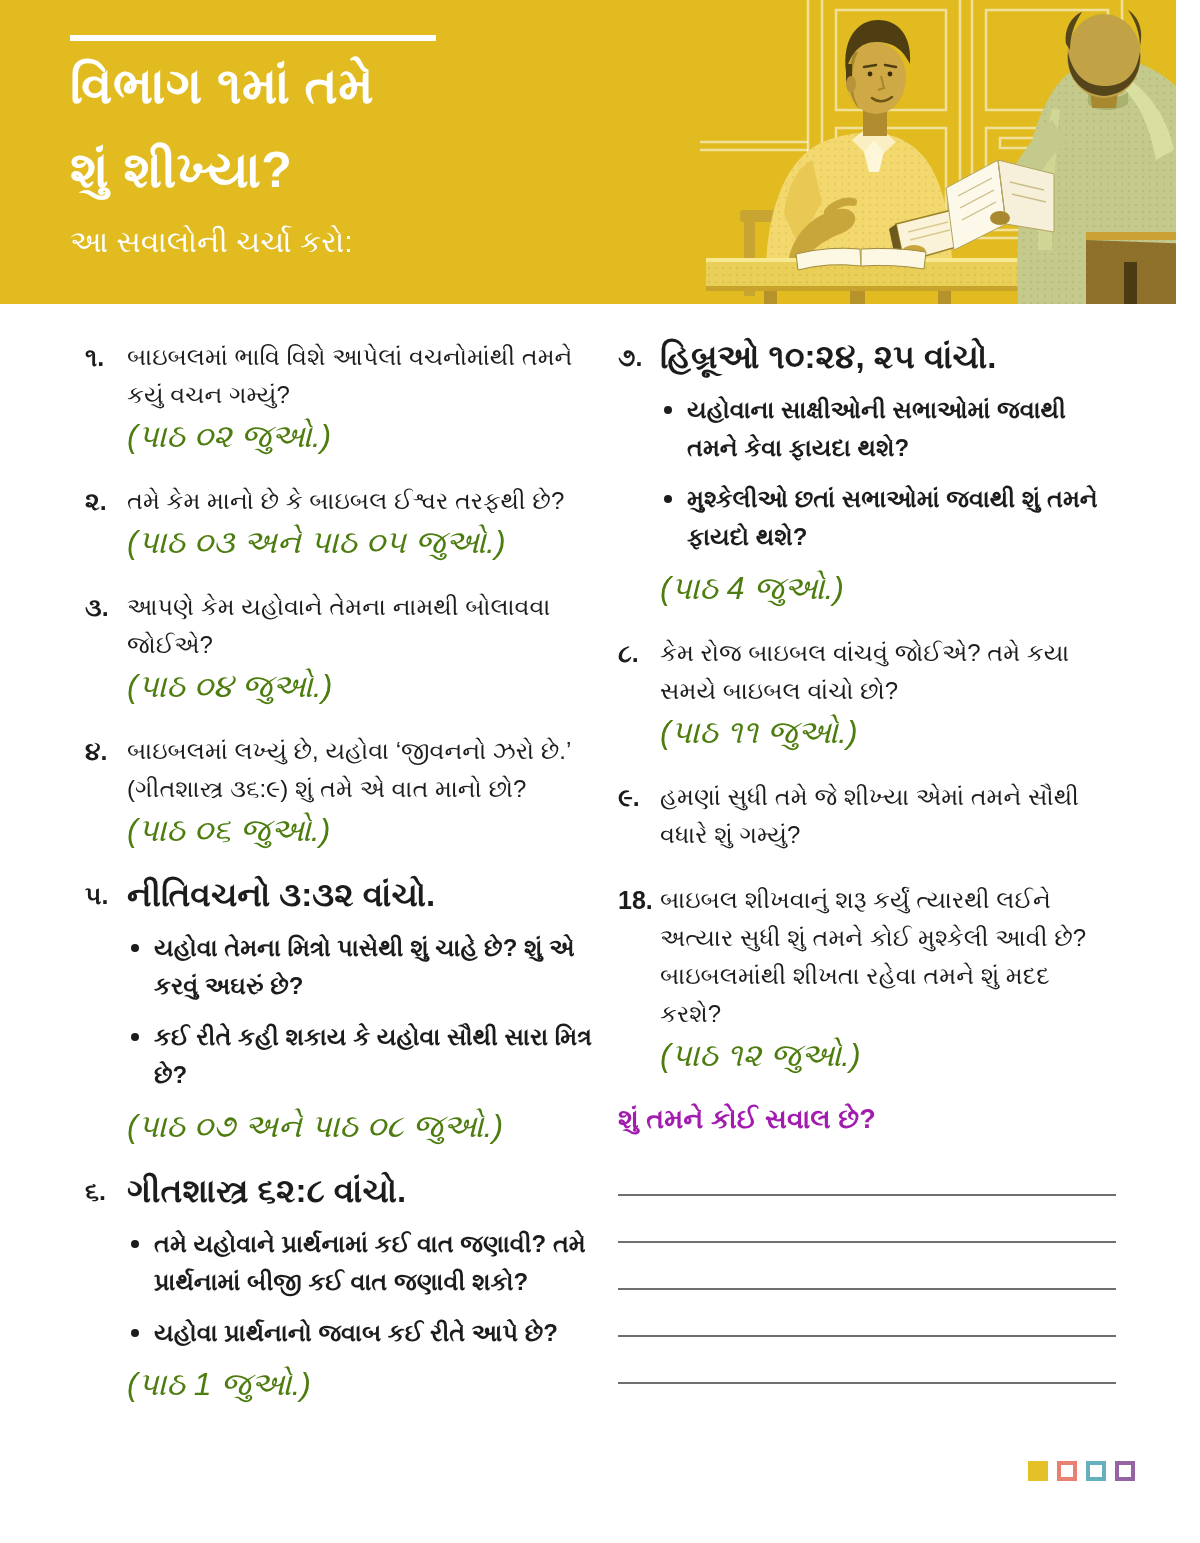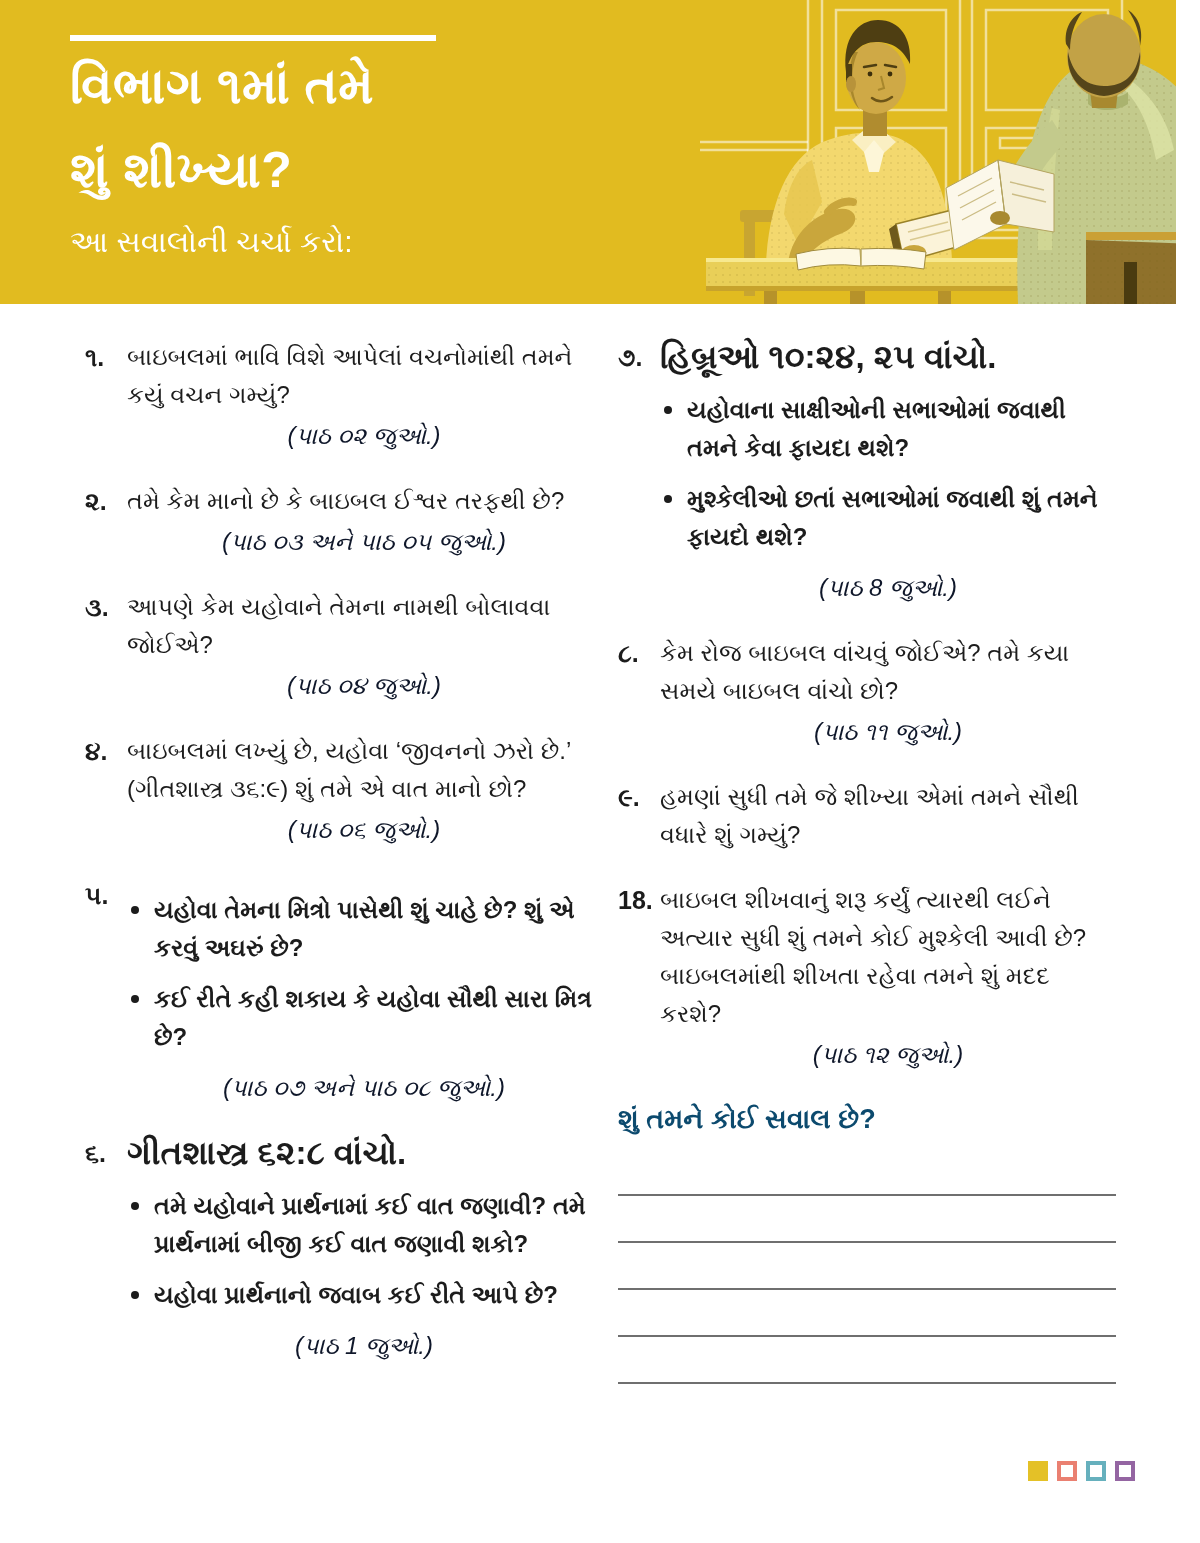--- a/index.html
+++ b/index.html
@@ -31,33 +31,33 @@
   .col-right { left:618px; width:498px; }
 
   .q { display:flex; margin-bottom:27px; }
   .q-num {
     flex:0 0 42px; font-weight:700; font-size:25px; line-height:38px; color:#1c1c1c;
   }
   .q-body { flex:1; font-size:24px; line-height:38px; color:#1c1c1c; }
   .q-text { }
   .q.head-bold .q-text { font-weight:700; font-size:33px; }
   .q-ref {
-    color:#0f172a; font-style:italic; font-size:24px; line-height:38px; margin-top:3px;text-align:center;
+    color:#4d7c0f; font-style:italic; font-size:32px; line-height:38px; margin-top:3px;
   }
   .q-ref:empty { display:none; }
 
   .bullets { list-style:none; margin:15px 0 2px 0; padding:0;font-weight:bold; }
   .bullets li { position:relative; padding-left:27px; margin-bottom:13px; font-size:24px; line-height:38px; }
   .bullets li::before {
     content:""; position:absolute; left:4px; top:15px;
     width:8px; height:8px; border-radius:50%; background:#1c1c1c;
   }
 
   
-  .answer-heading { font-size:27px; font-weight:700; color:#0c4a6e; margin:24px 0 12px 0; line-height:36px; }
+  .answer-heading { font-size:27px; font-weight:700; color:#a21caf; margin:24px 0 12px 0; line-height:36px; }
   .answer-lines { }
   .ans-line { height:45px; border-bottom:2px solid #6f6f6f; }
 
   
   .footer-squares { position:absolute; left:1028px; top:1461px; display:flex; gap:9px; }
   .sq { width:20px; height:20px; box-sizing:border-box; }
   .sq-filled  { background:#e4c127; }
   .sq-salmon  { border:4px solid #ea8071; background:#ffffff; }
   .sq-teal    { border:4px solid #66b0bd; background:#ffffff; }
   .sq-purple  { border:4px solid #9465a2; background:#ffffff; }
@@ -218,20 +218,21 @@
       <div class="q-num">૪.</div>
       <div class="q-body">
         <div class="q-text">બાઇબલમાં લખ્યું છે, યહોવા ‘જીવનનો ઝરો છે.’ (ગીતશાસ્ત્ર ૩૬:૯) શું તમે એ વાત માનો છો?</div>
         <div class="q-ref">(પાઠ ૦૬ જુઓ.)</div>
       </div>
     </div>
 
     <div class="q head-bold">
       <div class="q-num">૫.</div>
       <div class="q-body">
+        <div class="q-text">નીતિવચનો ૩:૩૨ વાંચો.</div>
         <ul class="bullets">
           <li>યહોવા તેમના મિત્રો પાસેથી શું ચાહે છે? શું એ કરવું અઘરું છે?</li>
           <li>કઈ રીતે કહી શકાય કે યહોવા સૌથી સારા મિત્ર છે?</li>
         </ul>
         <div class="q-ref">(પાઠ ૦૭ અને પાઠ ૦૮ જુઓ.)</div>
       </div>
     </div>
 
     <div class="q head-bold">
       <div class="q-num">૬.</div>
@@ -250,21 +251,21 @@
   <div class="col col-right">
 
     <div class="q head-bold">
       <div class="q-num">૭.</div>
       <div class="q-body">
         <div class="q-text">હિબ્રૂઓ ૧૦:૨૪, ૨૫ વાંચો.</div>
         <ul class="bullets">
           <li>યહોવાના સાક્ષીઓની સભાઓમાં જવાથી તમને કેવા ફાયદા થશે?</li>
           <li>મુશ્કેલીઓ છતાં સભાઓમાં જવાથી શું તમને ફાયદો થશે?</li>
         </ul>
-        <div class="q-ref">(પાઠ 8 જુઓ.)</div>
+        <div class="q-ref">(પાઠ 4 જુઓ.)</div>
       </div>
     </div>
 
     <div class="q">
       <div class="q-num">૮.</div>
       <div class="q-body">
         <div class="q-text">કેમ રોજ બાઇબલ વાંચવું જોઈએ? તમે કયા સમયે બાઇબલ વાંચો છો?</div>
         <div class="q-ref">(પાઠ ૧૧ જુઓ.)</div>
       </div>
     </div>

